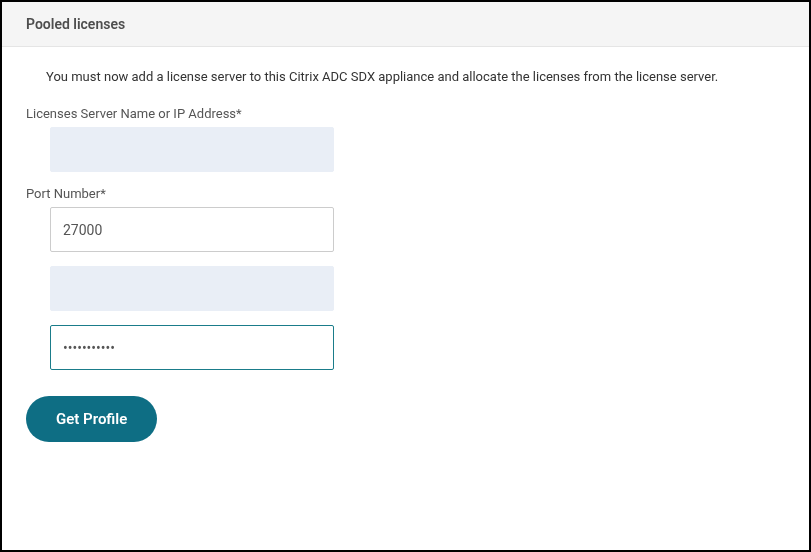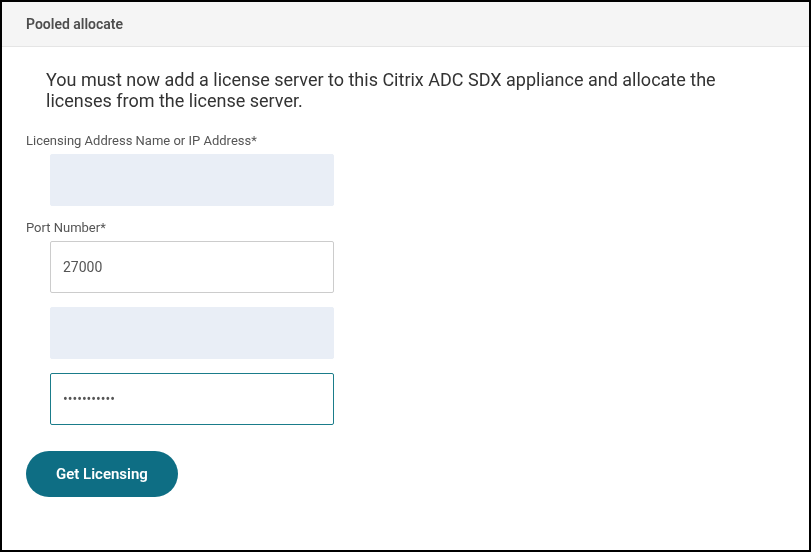--- a/index.html
+++ b/index.html
@@ -23,38 +23,38 @@
     .header-title {
       font-size: 14px;
       font-weight: 600;
       color: #4e4e4e;
     }
     .content {
       padding: 22px 24px 20px 24px;
       background: #fff;
     }
     .description {
-      font-size: 18px;
+      font-size: 13px;
       color: #333;
       text-align: left;
       margin-bottom: 22px;
       margin-left: 20px;
     }
     .form-group {
       margin-bottom: 14px;
     }
     .form-label {
       display: block;
       font-size: 13px;
       color: #555;
       margin-bottom: 6px;
     }
     .form-input {
       width: 284px;
-      height: 52px;
+      height: 45px;
       padding: 6px 12px;
       font-size: 14px;
       color: #555;
       border: 1px solid #ccc;
       border-radius: 2px;
       margin-left: 24px;
       outline: none;
       font-family: inherit;
     }
     .form-input.soft-bg {
@@ -80,45 +80,45 @@
       font-size: 15px;
       font-weight: 600;
       cursor: pointer;
       font-family: inherit;
     }
   </style>
 </head>
 <body>
 
 <div class="header-bar">
-  <div class="header-title">Pooled allocate</div>
+  <div class="header-title">Pooled licenses</div>
 </div>
 
 <div class="content">
 
   <div class="description">You must now add a license server to this Citrix ADC SDX appliance and allocate the licenses from the license server.</div>
 
   <div class="form-group">
-    <label class="form-label">Licensing Address Name or IP Address*</label>
+    <label class="form-label">Licenses Server Name or IP Address*</label>
     <input type="text" class="form-input soft-bg redacted" value="" style="">
   </div>
 
   <div class="form-group">
     <label class="form-label">Port Number*</label>
     <input type="text" class="form-input" value="27000" style="">
   </div>
 
   <div class="form-group">
     <input type="text" class="form-input soft-bg redacted" value="" style="">
   </div>
 
   <div class="form-group">
     <input type="text" class="form-input focused" value="•••••••••••" style="">
   </div>
 
   <div class="form-group">
   </div>
 
   <div class="button-row">
-    <button class="btn-primary">Get Licensing</button>
+    <button class="btn-primary">Get Profile</button>
   </div>
 
 </div>
 
 </body></html>

